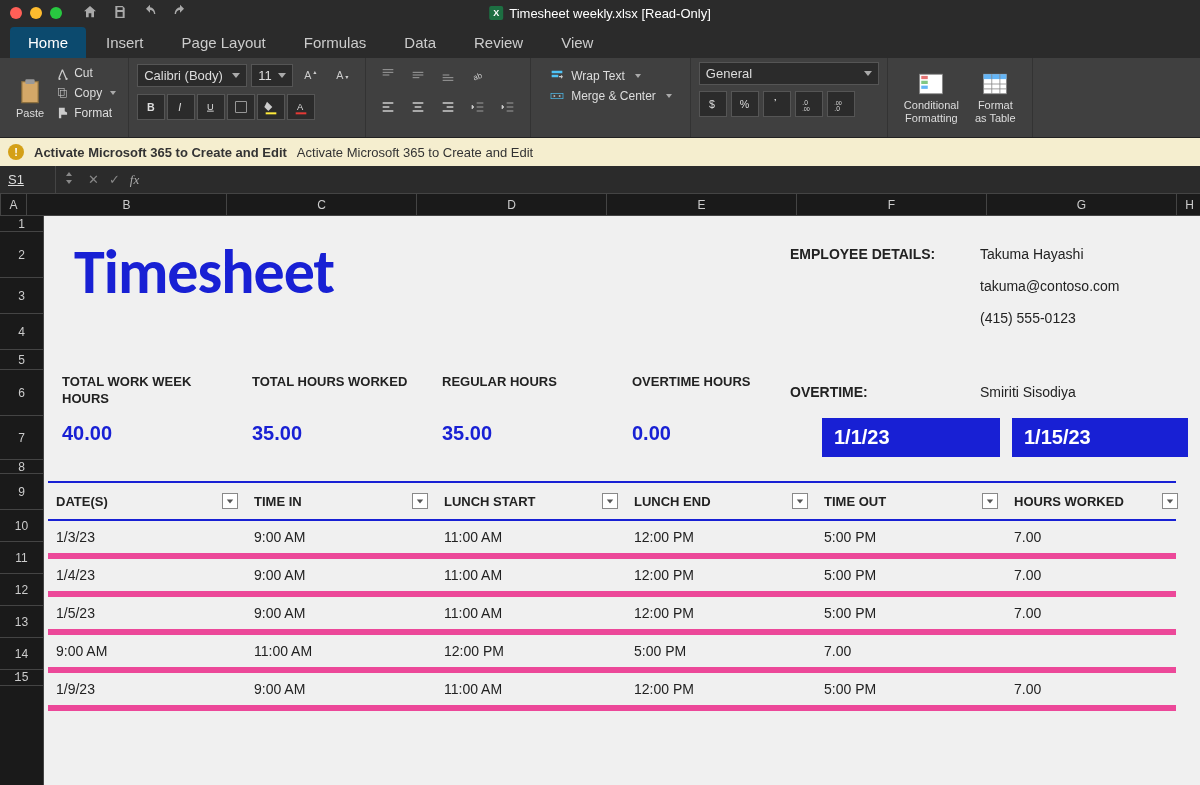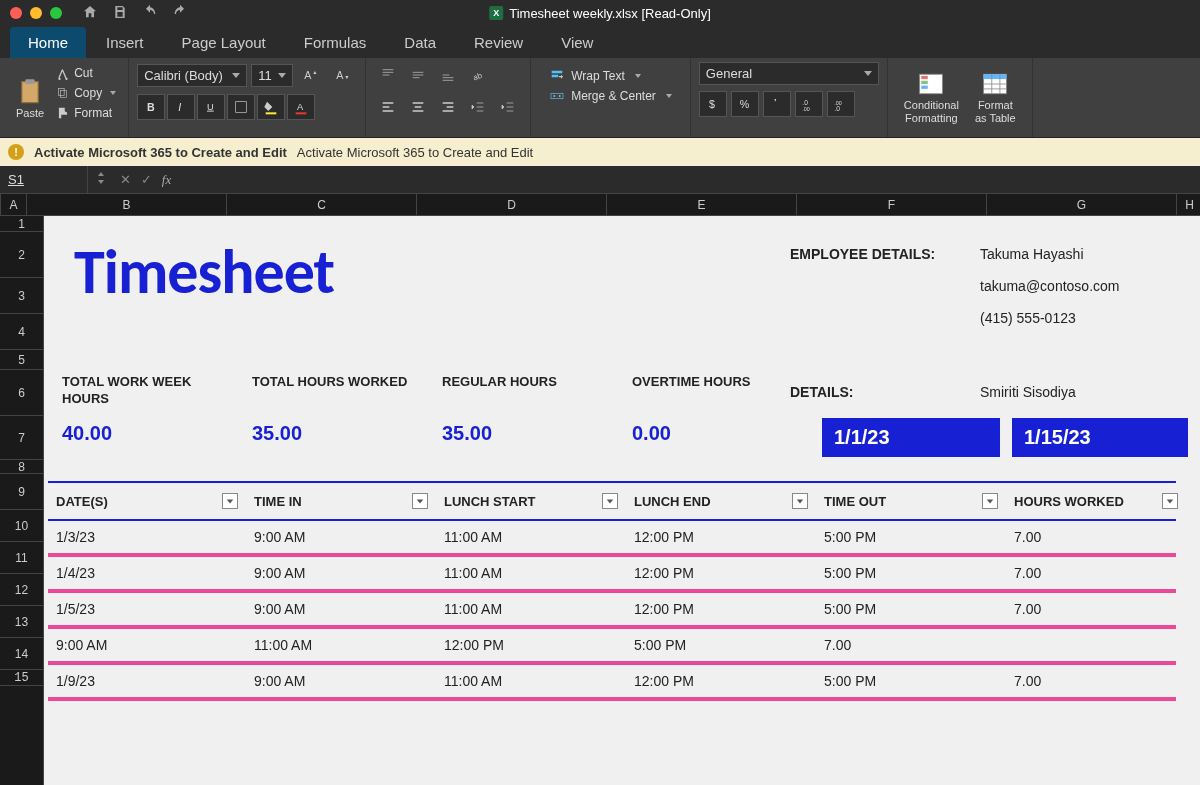--- a/index.html
+++ b/index.html
@@ -50,21 +50,21 @@
 .big-btn { display: flex; flex-direction: column; align-items: center; justify-content: center; padding: 4px 8px; cursor: pointer; gap: 2px; }
 .big-btn svg { width: 26px; height: 26px; }
 .big-btn span { font-size: 11px; color: #ddd; text-align: center; line-height: 1.1; }
 
 
 .activate-bar { height: 28px; background: #f5eecf; display: flex; align-items: center; padding: 0 8px; gap: 10px; color: #333; font-size: 13px; }
 .activate-bar .warn { width: 16px; height: 16px; border-radius: 50%; background: #d4a017; color: #fff; display: flex; align-items: center; justify-content: center; font-weight: bold; font-size: 11px; }
 
 
 .formula-bar { height: 28px; background: #2b2b2b; display: flex; align-items: center; border-bottom: 1px solid #444; }
-.name-box { width: 88px; padding: 0 8px; color: #ddd; font-size: 13px; border-right: 1px solid #444; display: flex; align-items: center; height: 100%; text-decoration: underline; }
+.name-box { width: 56px; padding: 0 8px; color: #ddd; font-size: 13px; border-right: 1px solid #444; display: flex; align-items: center; height: 100%; text-decoration: underline; }
 .fx-tools { display: flex; align-items: center; gap: 10px; padding: 0 10px; color: #888; }
 .fx-tools svg { width: 12px; height: 12px; }
 .fx-label { font-style: italic; color: #aaa; font-family: Georgia, serif; text-align: right; }
 .formula-input { flex: 1; background: transparent; border: none; color: #ddd; padding: 0 8px; }
 
 
 .col-headers { height: 22px; background: #1a1a1a; display: flex; border-bottom: 1px solid #444; }
 .corner { width: 44px; border-right: 1px solid #444; background: #333; }
 .col-h { text-align: center; color: #ccc; font-size: 12px; line-height: 22px; border-right: 1px solid #444; background: #1a1a1a; }
 
@@ -85,21 +85,21 @@
 .summary-cell { padding: 0 6px; }
 .summary-label { font-size: 13px; font-weight: bold; color: #222; line-height: 1.3; height: 38px; }
 .summary-value { font-size: 20px; font-weight: bold; color: #1820d4; margin-top: 10px; }
 .date-pill { background: #1820d4; color: #fff; font-size: 20px; font-weight: bold; padding: 8px 12px; margin-top: 6px; }
 
 .table-area { position: absolute; top: 265px; left: 4px; right: 24px; border-top: 2px solid #1820d4; }
 .t-head { display: grid; grid-template-columns: 198px 190px 190px 190px 190px 180px; padding-top: 10px; padding-bottom: 10px; border-bottom: 2px solid #1820d4; }
 .t-head-cell { font-size: 13px; font-weight: bold; color: #222; padding: 0 8px; display: flex; align-items: center; justify-content: space-between; }
 .filter-btn { width: 16px; height: 16px; border: 1px solid #888; background: #fff; display: flex; align-items: center; justify-content: center; cursor: pointer; }
 .filter-btn svg { width: 8px; height: 8px; }
-.t-row { display: grid; grid-template-columns: 198px 190px 190px 190px 190px 180px; border-bottom: 4px solid #ec4899; }
+.t-row { display: grid; grid-template-columns: 198px 190px 190px 190px 190px 180px; border-bottom: 6px solid #ec4899; }
 .t-cell { font-size: 14px; color: #222; padding: 8px; }
 
 .caret { width: 0; height: 0; border-left: 4px solid transparent; border-right: 4px solid transparent; border-top: 5px solid #aaa; display: inline-block; }
 .caret-sm { border-left: 3px solid transparent; border-right: 3px solid transparent; border-top: 4px solid #aaa; }
 </style>
 </head>
 <body>
 
 <div class="title-bar">
   <div class="traffic-lights">
@@ -421,21 +421,21 @@
     <div class="sheet-content">
       <div class="h-title">Timesheet</div>
 
       <div class="detail-block">
         <div class="detail-label">EMPLOYEE DETAILS:</div>
         <div>Takuma Hayashi</div>
         <div></div>
         <div>takuma@contoso.com</div>
         <div></div>
         <div>(415) 555-0123</div>
-        <div class="detail-label" style="margin-top:42px">DETAILS:</div>
+        <div class="detail-label" style="margin-top:42px">OVERTIME:</div>
         <div style="margin-top:42px">Smiriti Sisodiya</div>
       </div>
 
       <div class="summary-row" id="summary-row">
           <div class="summary-cell">
             <div class="summary-label">TOTAL WORK WEEK HOURS</div>
             <div class="summary-value">40.00</div>
           </div>
           <div class="summary-cell">
             <div class="summary-label">TOTAL HOURS WORKED</div>

